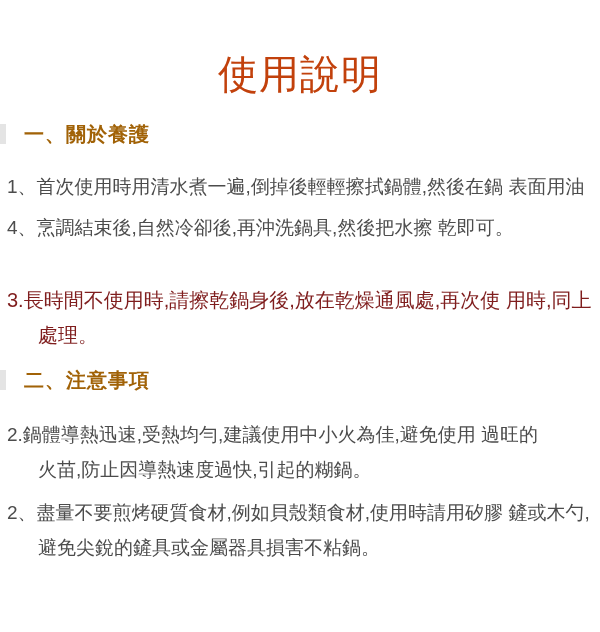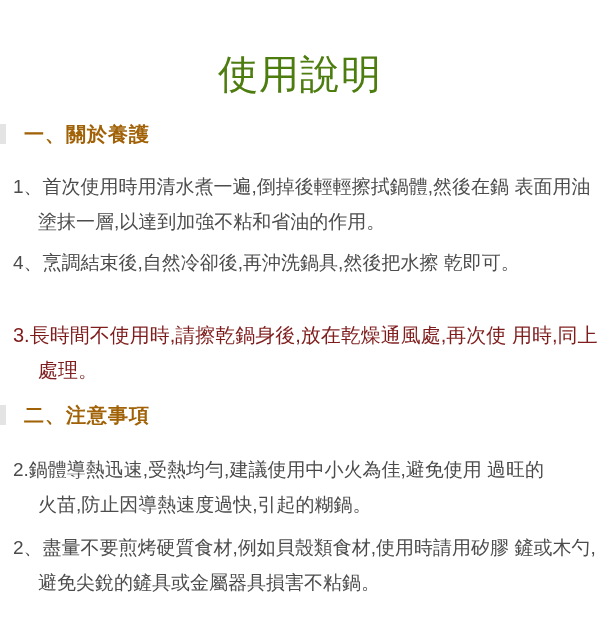--- a/index.html
+++ b/index.html
@@ -9,21 +9,21 @@
     background:#ffffff;
     overflow:hidden;
     font-family:"Liberation Sans","DejaVu Sans",sans-serif;
   }
   .title{
     margin:50px 0 0 0;
     text-align:center;
     font-size:40px;
     font-weight:400;
     line-height:48px;
-    color:#4d7c0f;
+    color:#c2410c;
     letter-spacing:1px;
   }
   .section-heading{
     position:relative;
     height:22px;
     line-height:22px;
   }
   .section-heading .marker{
     position:absolute;
     left:0;top:1px;
@@ -36,21 +36,21 @@
     font-size:20px;
     font-weight:700;
     color:#a16207;
     letter-spacing:1px;
   }
   .item .line{
     font-size:19px;
     line-height:35px;
     color:#4c4c4c;
     white-space:nowrap;
-    padding-left:13px;
+    padding-left:7px;
   }
   .item .line.cont{
     padding-left:38px;
   }
   .item.emph .line{
     font-size:20px;
     color:#7f1d1d;
   }
   .mt-heading1{margin-top:25px;}
   .mt-item1  {margin-top:24px;}
@@ -67,21 +67,20 @@
 
   <h1 class="title">使用說明</h1>
 
   <div class="section-heading mt-heading1">
     <span class="marker"></span>
     <span class="heading-text">一、關於養護</span>
   </div>
 
   <div class="item mt-item1">
     <div class="line">1、首次使用時用清水煮一遍,倒掉後輕輕擦拭鍋體,然後在鍋 表面用油</div>
-    <div class="line cont">塗抹一層,以達到加強不粘和省油的作用。</div>
   </div>
 
   <div class="item mt-item2">
     <div class="line">4、烹調結束後,自然冷卻後,再沖洗鍋具,然後把水擦 乾即可。</div>
   </div>
 
   <div class="item emph mt-item3">
     <div class="line">3.長時間不使用時,請擦乾鍋身後,放在乾燥通風處,再次使 用時,同上</div>
     <div class="line cont">處理。</div>
   </div>

